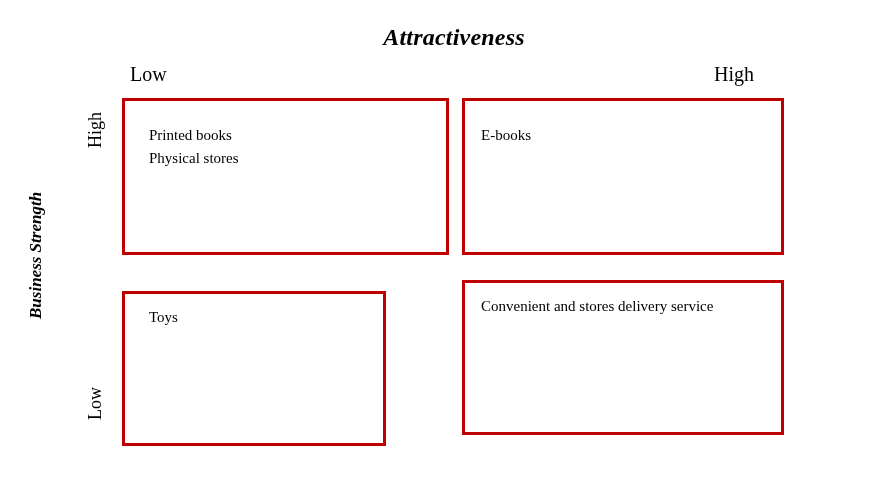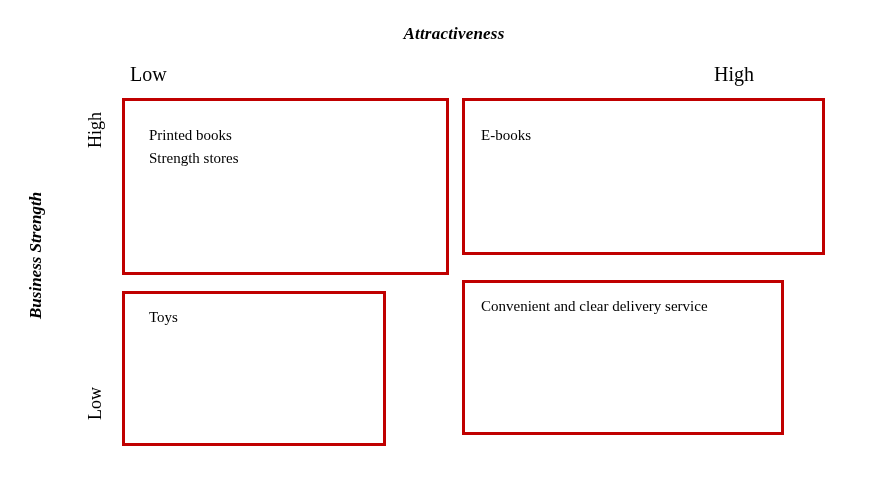--- a/index.html
+++ b/index.html
@@ -15,21 +15,21 @@
     background: #ffffff;
     overflow: hidden;
     color: #000000;
   }
   .x-title {
     position: absolute;
     left: 122px;
     top: 24px;
     width: 664px;
     text-align: center;
-    font-size: 17px;
+    font-size: 24px;
     font-style: italic;
     font-weight: 600;
     letter-spacing: 0.2px;
   }
   .x-low {
     position: absolute;
     left: 130px;
     top: 63px;
     font-size: 20px;
   }
@@ -66,22 +66,22 @@
     font-size: 18px;
   }
   .box {
     position: absolute;
     box-sizing: border-box;
     border: 3px solid var(--box-border, #c00000);
     background: #ffffff;
     font-size: 15px;
     line-height: 1.55;
   }
-  .box.tl { left: 122px; top: 98px;  width: 327px; height: 177px; padding: 23px 12px 8px 24px; }
-  .box.tr { left: 462px; top: 98px;  width: 363px; height: 157px; padding: 23px 20px 0 16px; }
+  .box.tl { left: 122px; top: 98px;  width: 327px; height: 157px; padding: 23px 12px 8px 24px; }
+  .box.tr { left: 462px; top: 98px;  width: 322px; height: 157px; padding: 23px 20px 0 16px; }
   .box.bl { left: 122px; top: 280px; width: 264px; height: 155px; padding: 12px 12px 0 24px; margin-top: 11px; }
   .box.br { left: 462px; top: 280px; width: 322px; height: 155px; padding: 12px 12px 0 16px; }
   .line { white-space: nowrap; }
 </style>
 </head>
 <body>
 
 <div class="canvas">
 
   <div class="x-title">Attractiveness</div>
@@ -91,28 +91,28 @@
   <div class="x-high">High</div>
 
   <div class="vert y-title">Business Strength</div>
 
   <div class="vert y-high">High</div>
 
   <div class="vert y-low">Low</div>
 
   <div class="box tl">
     <div class="line">Printed books</div>
-    <div class="line">Strength stores</div>
+    <div class="line">Physical stores</div>
   </div>
 
   <div class="box tr">
     <div class="line">E-books</div>
   </div>
 
   <div class="box bl">
     <div class="line">Toys</div>
   </div>
 
   <div class="box br">
-    <div class="line">Convenient and clear delivery service</div>
+    <div class="line">Convenient and stores delivery service</div>
   </div>
 
 </div>
 
 </body></html>

